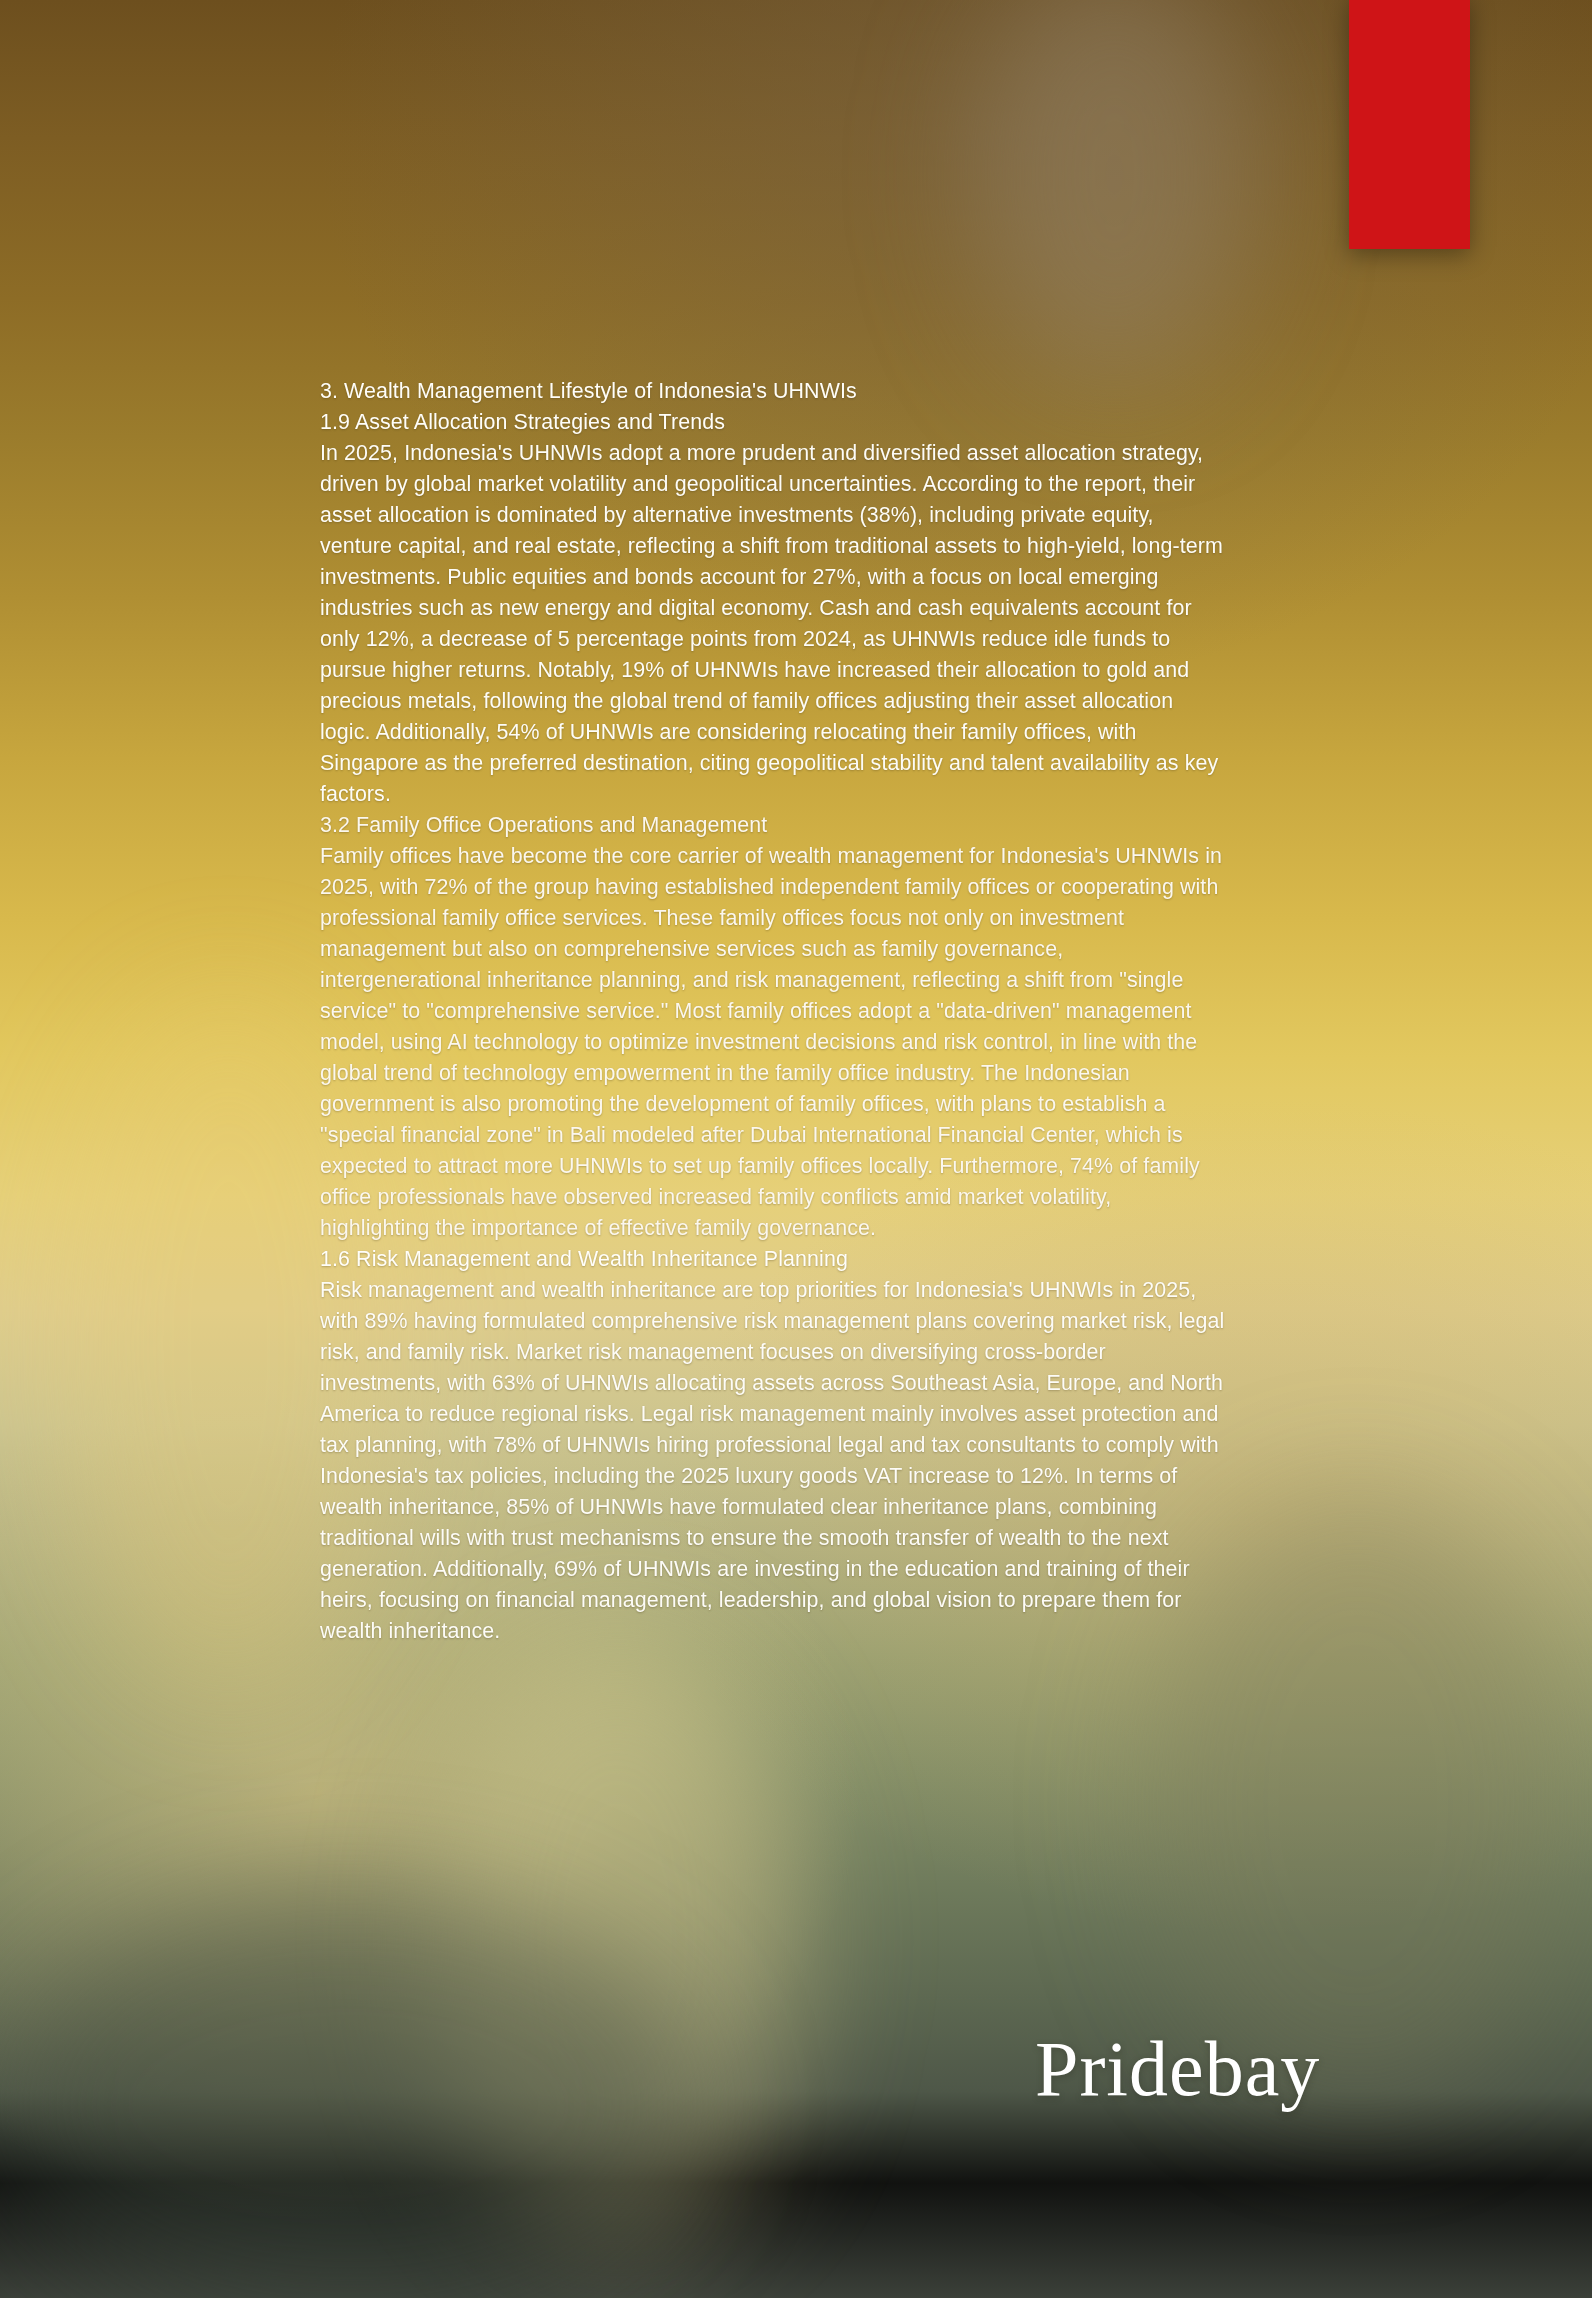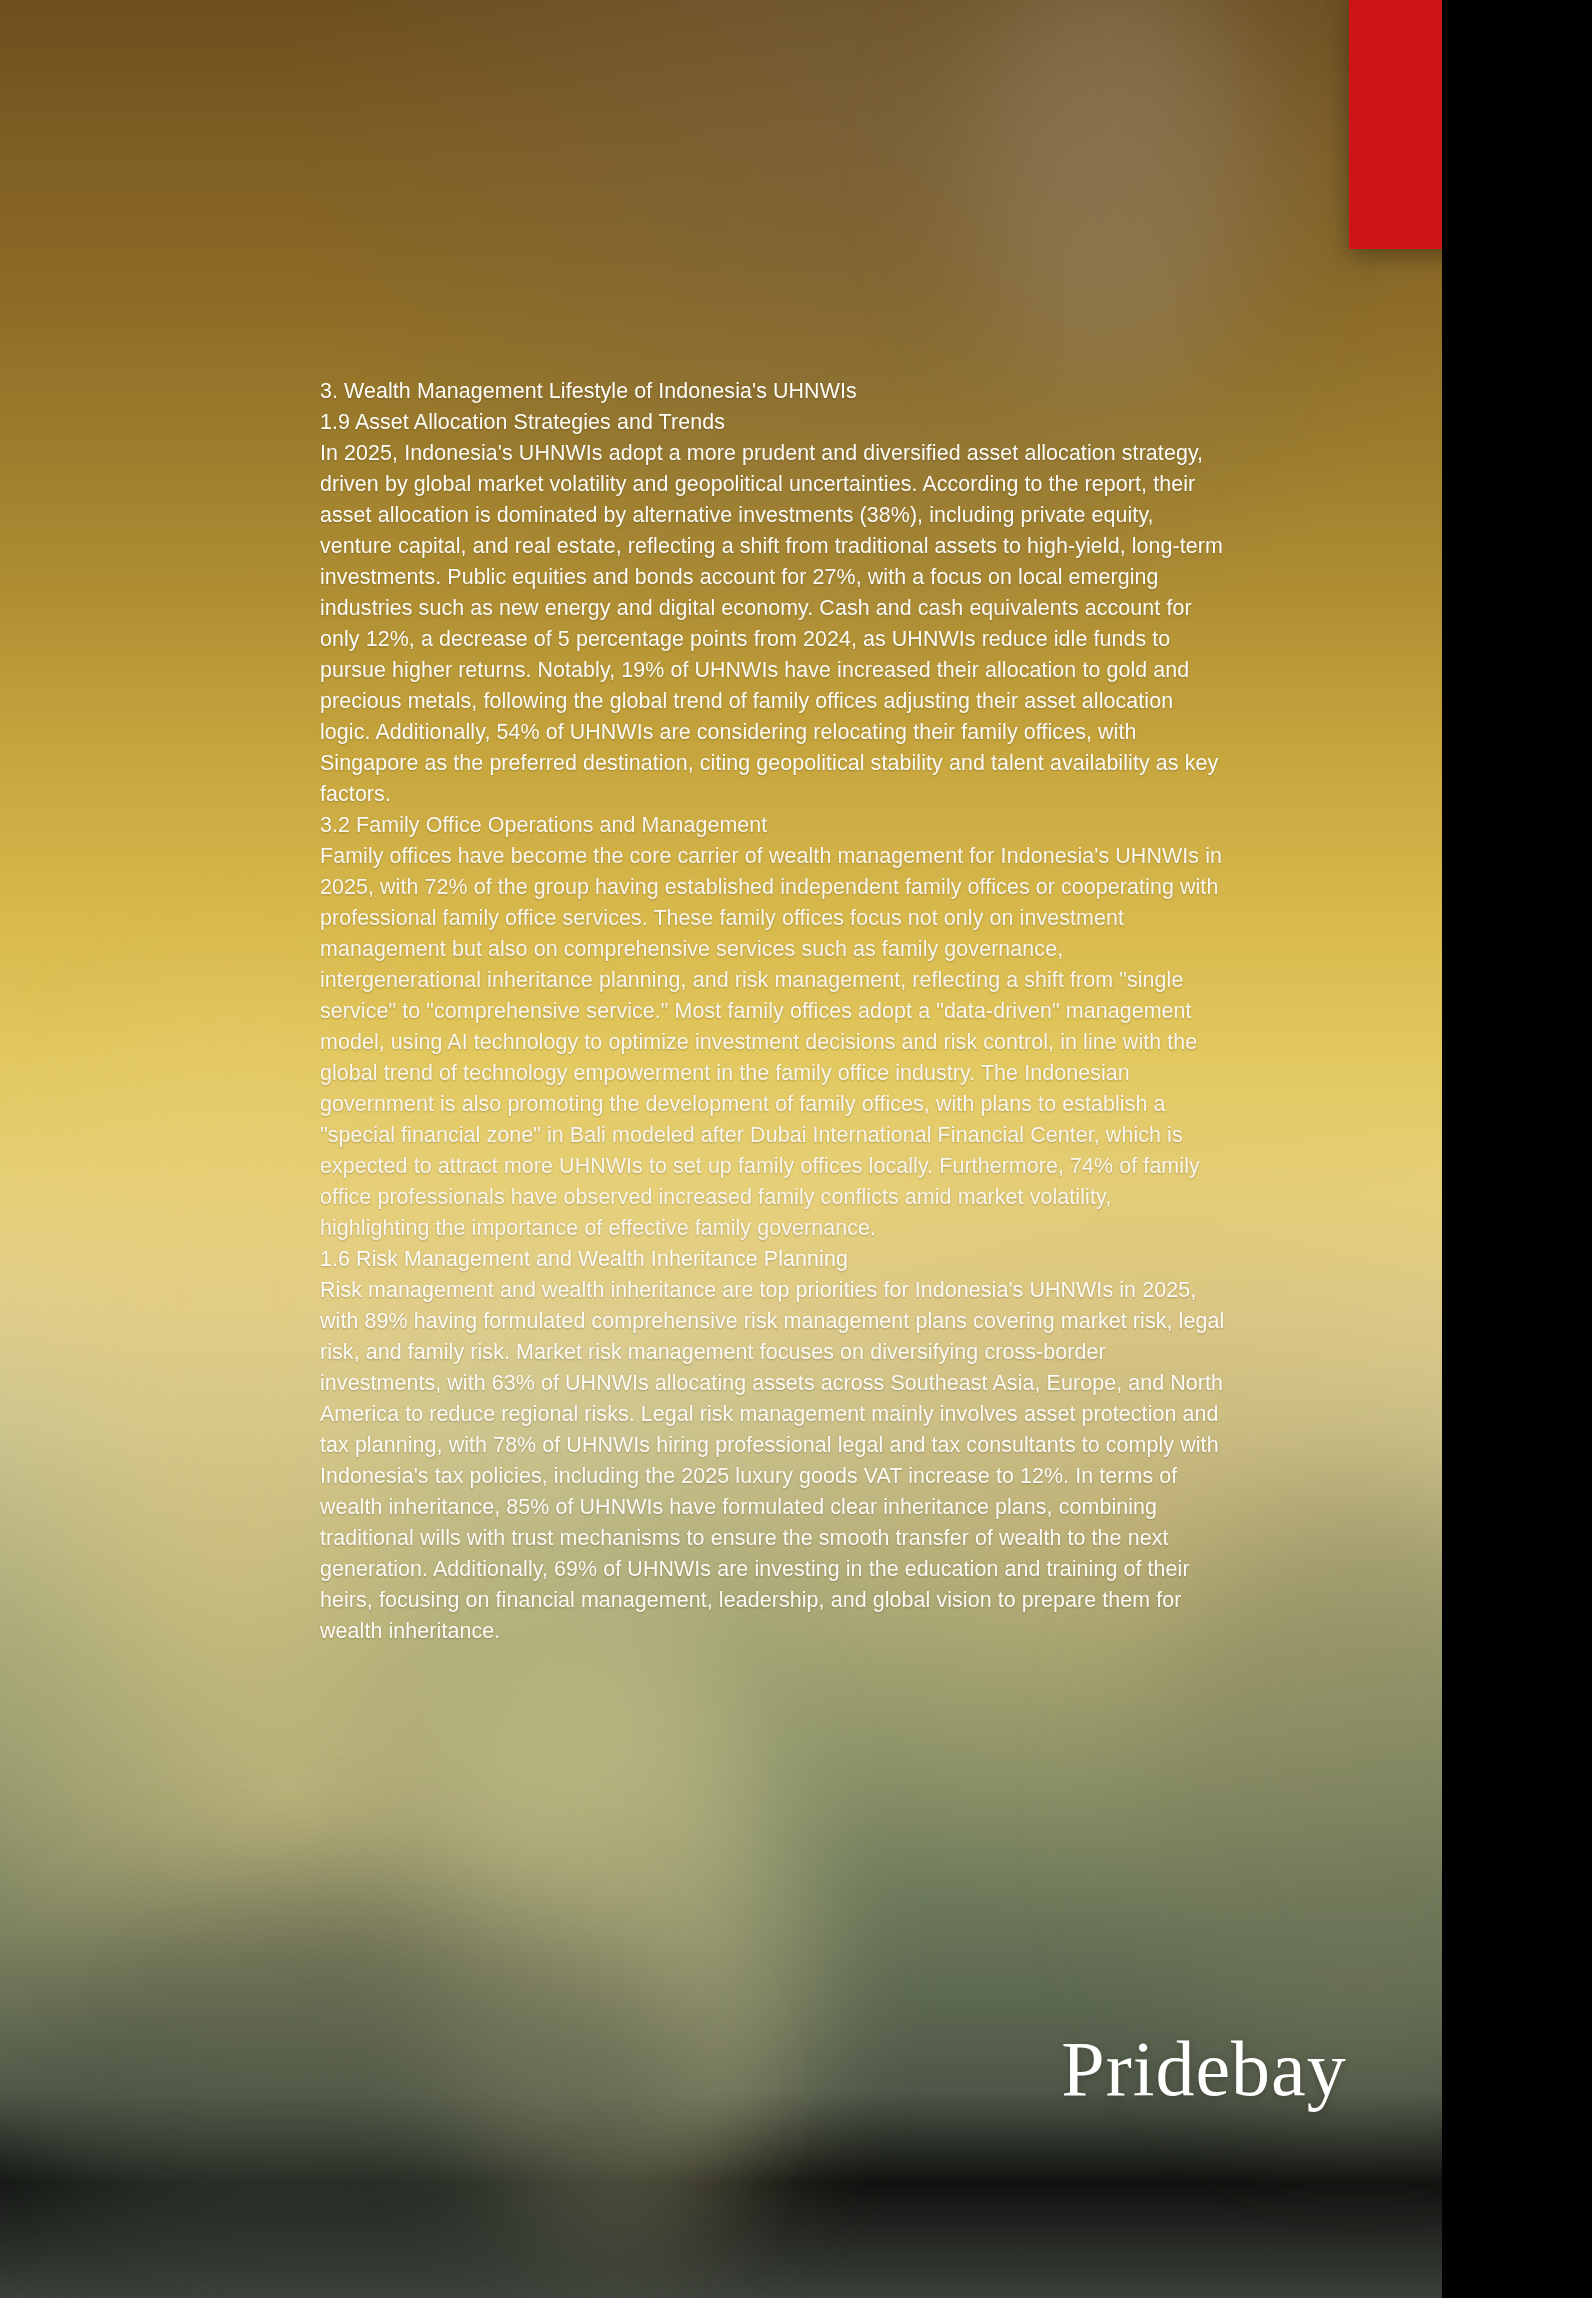--- a/index.html
+++ b/index.html
@@ -2,21 +2,21 @@
 <html><head>
 <meta charset="utf-8">
 <style>
   html, body {
     margin: 0;
     padding: 0;
     background: #000;
   }
   .page {
     position: relative;
-    width: 1442px;
+    width: 1592px;
     height: 2298px;
     overflow: hidden;
     font-family: "Liberation Sans", sans-serif;
     background:
       radial-gradient(ellipse 70% 40% at 62% 6%, rgba(120,100,70,0.55) 0%, rgba(120,100,70,0) 60%),
       radial-gradient(ellipse 55% 30% at 20% 78%, rgba(235,210,140,0.55) 0%, rgba(235,210,140,0) 62%),
       radial-gradient(ellipse 60% 28% at 80% 66%, rgba(200,170,100,0.40) 0%, rgba(200,170,100,0) 65%),
       linear-gradient(180deg,
         #6d4f1e 0%,
         #7d5d23 6%,
@@ -104,21 +104,21 @@
     margin: 0 0 0 0;
   }
   
   .fade-soft { color: #fbf7ee; }
 
   .brand {
     position: absolute;
     left: 1035px;
     top: 2030px;
     width: 338px;
-    text-align: center;
+    text-align: left;
     font-family: "Liberation Serif", serif;
     font-size: 78px;
     line-height: 1;
     color: #ffffff;
     letter-spacing: 1px;
     text-shadow: 0 2px 6px rgba(40,40,30,0.35);
   }
 </style>
 </head>
 <body>

